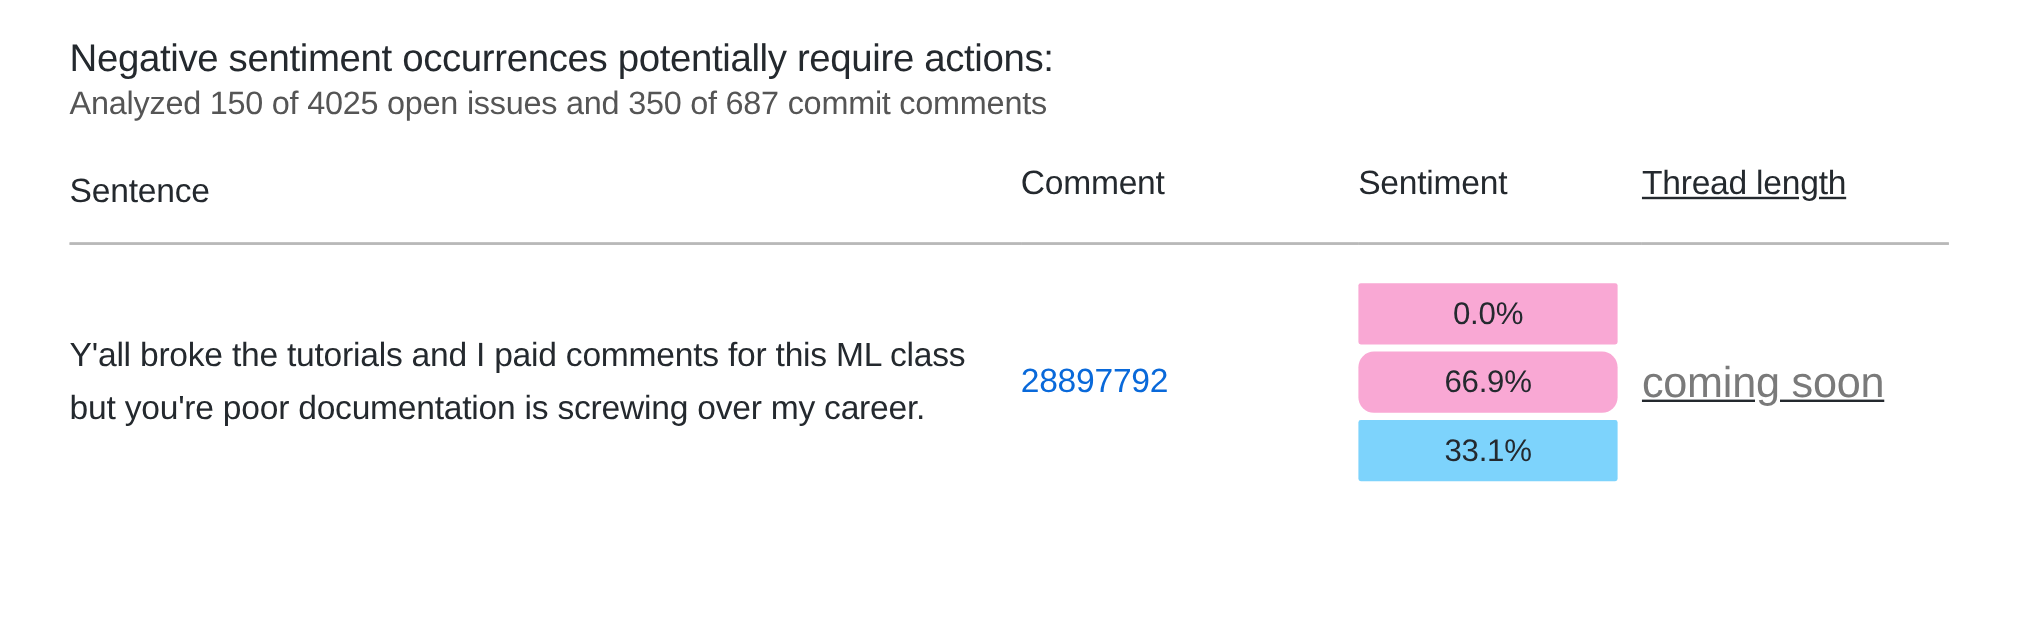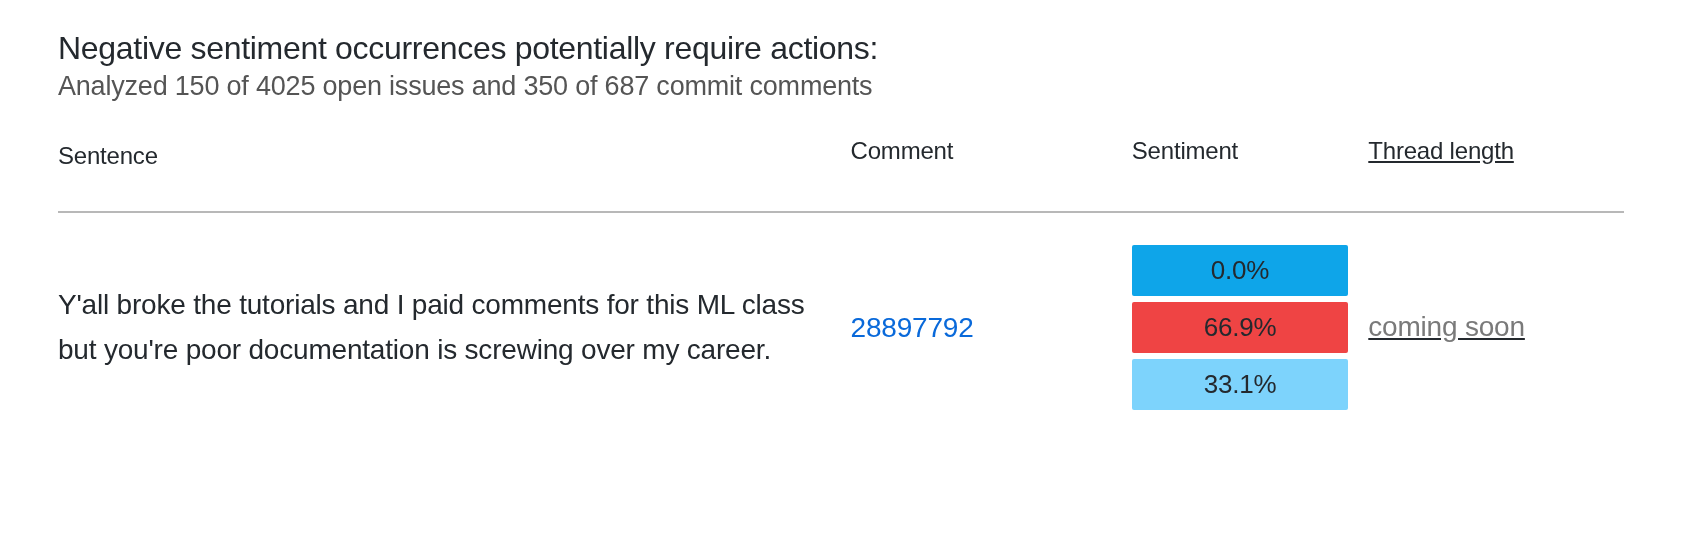--- a/index.html
+++ b/index.html
@@ -27,24 +27,24 @@
     color: #555;
     letter-spacing: -0.2px;
     margin-bottom: 25px;
   }
   table {
     width: 100%;
     border-collapse: collapse;
   }
   th {
     text-align: left;
-    font-size: 24px;
+    font-size: 28px;
     font-weight: 400;
     color: #24292e;
-    padding: 10px 20px 36px 0;
+    padding: 10px 20px 20px 0;
     vertical-align: top;
     letter-spacing: -0.2px;
   }
   th:first-child {
     padding-left: 0;
   }
   thead tr {
     border-bottom: 2px solid #b8b8b8;
   }
   td {
@@ -83,26 +83,26 @@
     gap: 6px;
     align-items: stretch;
   }
   .sentiment-pill {
     text-align: center;
     padding: 10px 6px;
     font-size: 26px;
     border-radius: 2px;
     color: #24292e;
   }
-  .sent-positive { background: #0ea5e9; }
-  .sent-neutral  { background: #ef4444; }
+  .sent-positive { background: #f9a8d4; }
+  .sent-neutral  { background: #f9a8d4; border-radius: 13px; }
   .sent-negative { background: #7dd3fc; }
   .thread-text {
     color: #7a7a7a;
-    font-size: 28px;
+    font-size: 36px;
     line-height: 1.6;
     text-align: right;
   }
 </style>
 </head>
 <body>
 
 <div class="title">Negative sentiment occurrences potentially require actions:</div>
 <div class="subtitle">Analyzed 150 of 4025 open issues and 350 of 687 commit comments</div>
 

